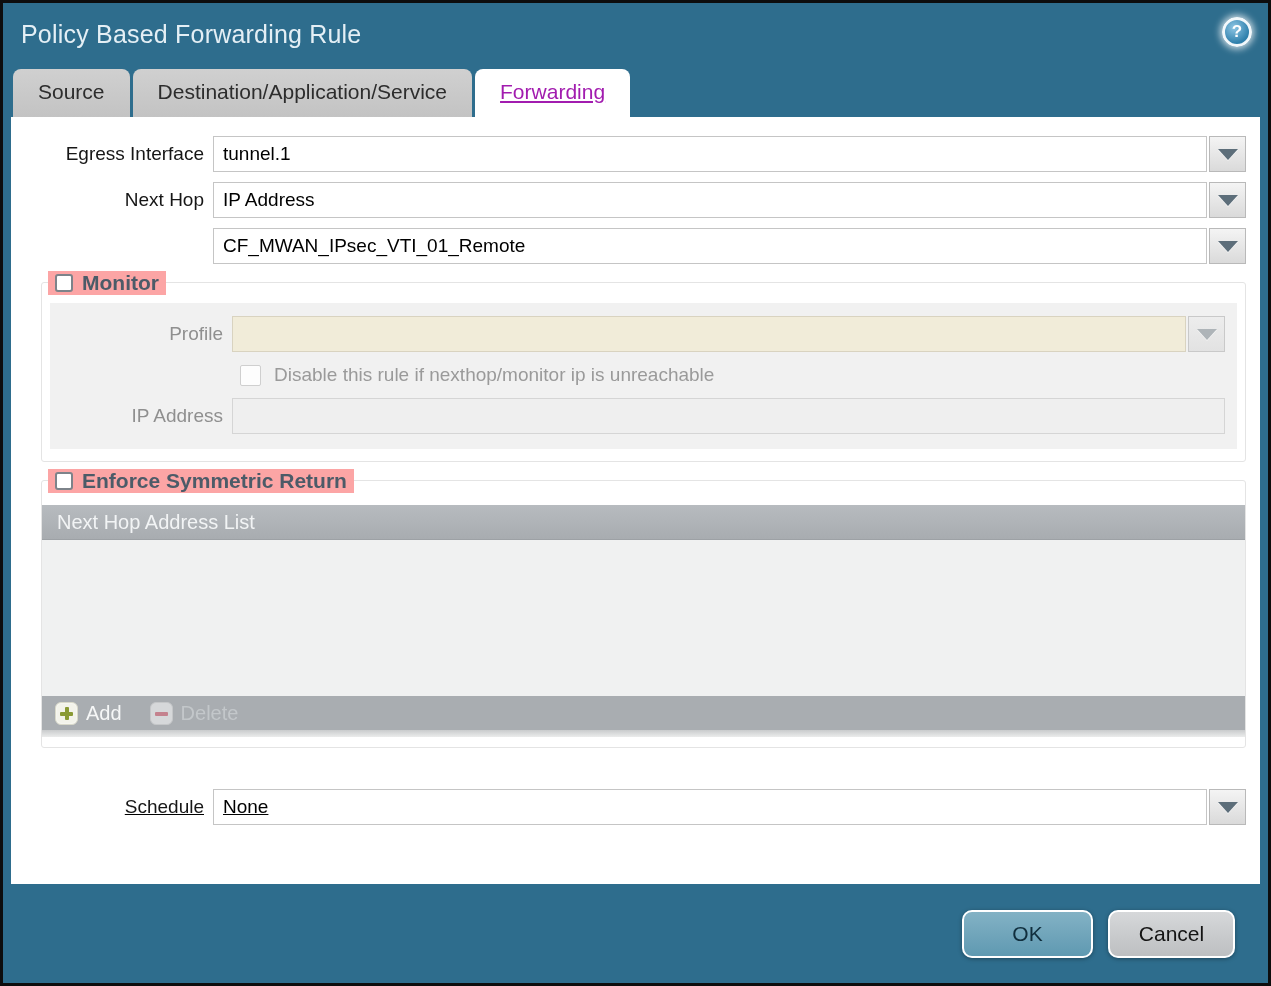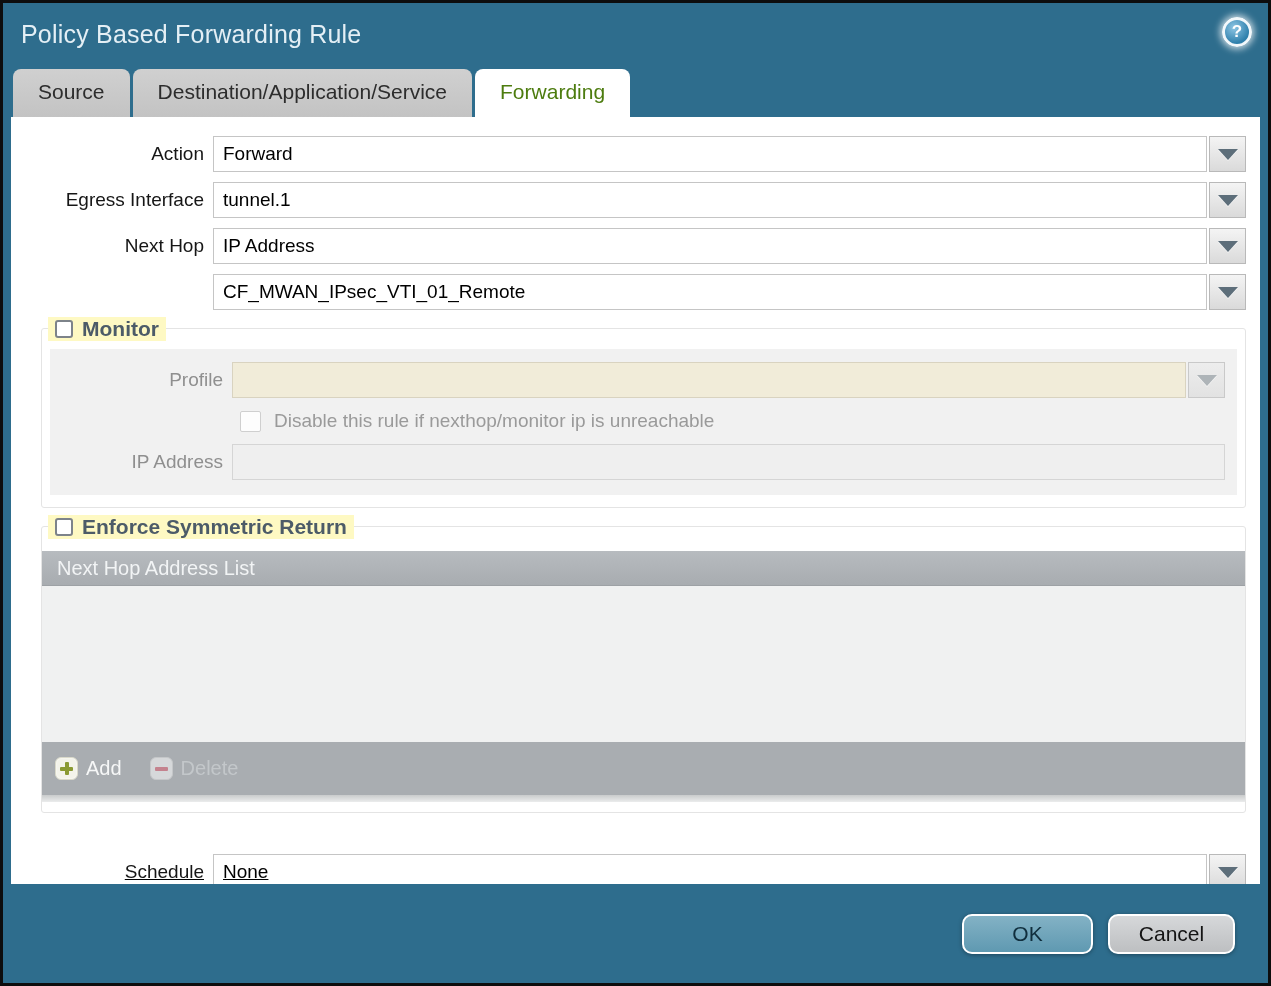--- a/index.html
+++ b/index.html
@@ -41,21 +41,21 @@
     padding-left: 10px;
   }
   .tab {
     background: linear-gradient(#d0d0d0, #c3c3c3);
     color: #2d2d2d; font-size: 21px;
     padding: 11px 25px 13px 25px;
     border-radius: 8px 8px 0 0;
     cursor: pointer; white-space: nowrap;
   }
   .tab.active {
-    background: #ffffff; color: #4d7c0f;
+    background: #ffffff; color: #a21caf; text-decoration: underline;
   }
 
   
   .content {
     flex: 1 1 auto;
     background: #ffffff;
     margin: 0 8px;
     padding: 19px 14px 0 0;
     overflow: hidden;
   }
@@ -89,21 +89,21 @@
   .ddbtn.disabled .tri { border-top-color: #aeb4b8; }
 
   
   .fieldset {
     margin: 6px 0 0 30px;
     border: 1px solid #e4e4e4; border-radius: 3px;
     padding: 0 0 10px 0;
   }
   .fs-head {
     display: flex; align-items: center; gap: 9px;
-    background: #fef9c3; margin: -12px 0 0 6px; padding: 0 7px;
+    background: #fca5a5; margin: -12px 0 0 6px; padding: 0 7px;
     width: max-content;
   }
   .fieldset { position: relative; margin-top: 18px; }
   .cbx {
     width: 18px; height: 18px; border: 2px solid #7d838a;
     border-radius: 3px; background: #fff; cursor: pointer; flex: 0 0 18px;
   }
   .fs-title { font-size: 21px; font-weight: bold; color: #4c5b68; }
 
   
@@ -124,21 +124,21 @@
   
   .sym-table { margin: 12px 0 0 0; }
   .thead {
     height: 35px; display: flex; align-items: center;
     background: linear-gradient(#b7bbbf, #a8acb0);
     border-bottom: 1px solid #9da1a5;
     color: #f2f4f5; font-size: 20px; padding-left: 15px;
   }
   .tbody { height: 156px; background: #f0f1f1; }
   .tfoot {
-    height: 53px; background: #a9adb1;
+    height: 34px; background: #a9adb1;
     display: flex; align-items: center; gap: 28px; padding-left: 13px;
   }
   .tblbtn { display: flex; align-items: center; gap: 8px; cursor: pointer; }
   .tblbtn .btxt { font-size: 20px; color: #f6f7f7; }
   .tblbtn.disabled { cursor: default; }
   .tblbtn.disabled .btxt { color: #c3c7ca; }
   .sqicon {
     width: 23px; height: 23px; border-radius: 6px; position: relative;
   }
   .sqicon.plus { background: #f3f3ea; border: 1px solid #d9d9ca; box-shadow: inset 0 0 2px #fff; }
@@ -156,21 +156,21 @@
 
   .schedule-row { margin-top: 41px; text-decoration: underline; }
 
   
   .footer {
     flex: 0 0 99px; height: 99px;
     display: flex; align-items: center; justify-content: flex-end;
     gap: 15px; padding-right: 33px;
   }
   .btn {
-    height: 40px; border-radius: 10px; border: 2px solid #ffffff;
+    height: 48px; border-radius: 10px; border: 2px solid #ffffff;
     font-family: "Liberation Sans", sans-serif;
     font-size: 21px; cursor: pointer;
     box-shadow: 0 1px 4px rgba(0,0,0,.35);
   }
   .btn.ok {
     width: 131px;
     background: linear-gradient(#83b2c5, #5f99b1);
     color: #102e3d;
   }
   .btn.cancel {
@@ -192,29 +192,20 @@
   </div>
 
   <div class="tabs">
     <div class="tab">Source</div>
     <div class="tab">Destination/Application/Service</div>
     <div class="tab active">Forwarding</div>
   </div>
 
   <div class="content">
 
-    <div class="row">
-      <span class="lbl">Action</span>
-      <div class="fieldwrap">
-        <input class="tbox" value="Forward" style="">
-        <div class="ddbtn">
-          <span class="tri"></span>
-        </div>
-      </div>
-    </div>
 
     <div class="row">
       <span class="lbl">Egress Interface</span>
       <div class="fieldwrap">
         <input class="tbox" value="tunnel.1" style="">
         <div class="ddbtn">
           <span class="tri"></span>
         </div>
       </div>
     </div>

